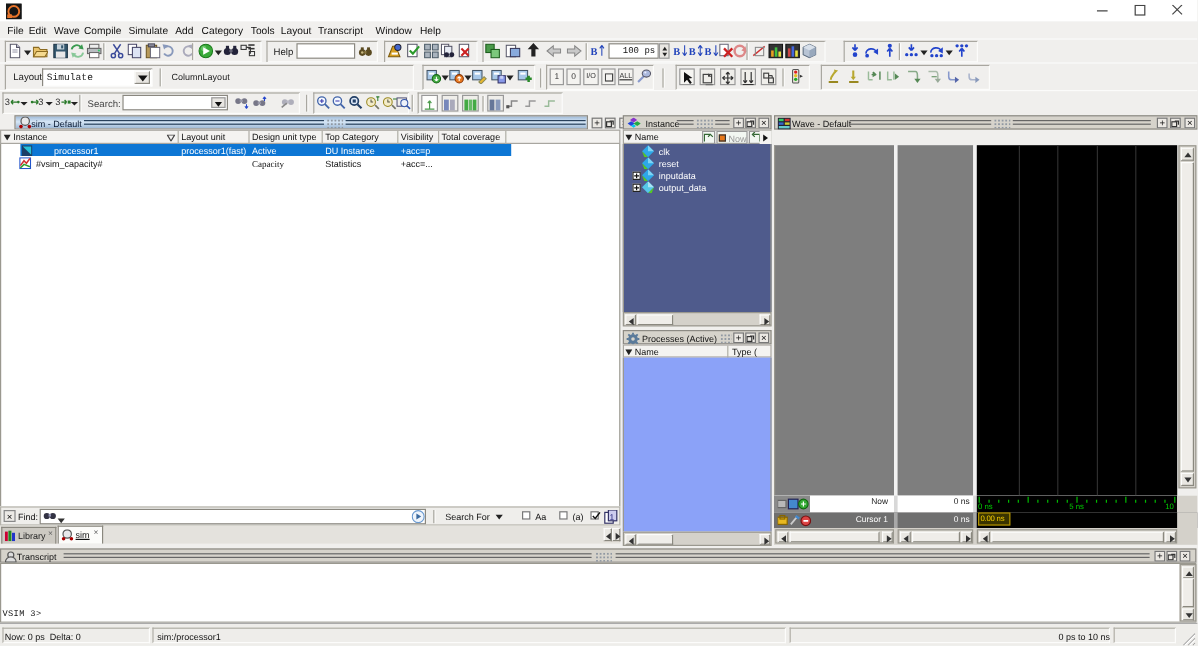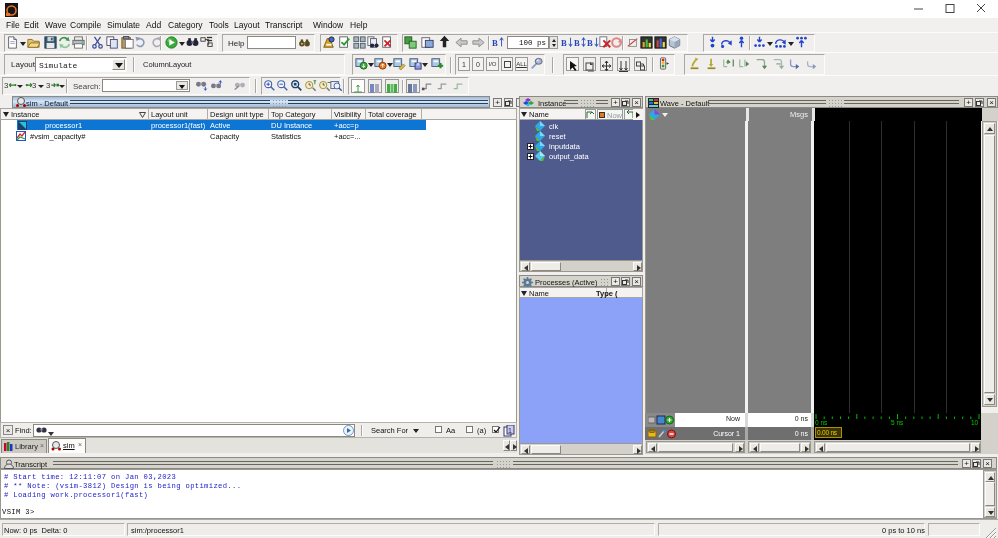--- a/index.html
+++ b/index.html
@@ -766,21 +766,21 @@
       <span class="abs" style="left:209px; top:1px; font-size:7.5px; color:#fff;">Active</span>
       <span class="abs" style="left:270px; top:1px; font-size:7.5px; color:#fff;">DU Instance</span>
       <span class="abs" style="left:333px; top:1px; font-size:7.5px; color:#fff;">+acc=p</span>
 
       <svg class="abs" style="left:15px; top:11px;" width="10" height="10">
           <rect x="0.5" y="0.5" width="9" height="9" fill="#fff" stroke="#2255cc"></rect>
           <path d="M1 7 L4 3 L6 5 L9 1" stroke="#d03030" stroke-width="1.3" fill="none"></path>
           <path d="M1 9 L4 6 L9 8" stroke="#30a030" stroke-width="1.3" fill="none"></path>
         </svg>
       <span class="abs" style="left:29px; top:12px; font-size:7.5px; color:#111;">#vsim_capacity#</span>
-      <span class="abs" style="left:209px; top:12px; font-size:7.5px; color:#111;">Capacity</span>
+      <span class="abs" style="left:209px; top:12px; font-size:7.5px; color:#111;font-family:Liberation Serif, serif;">Capacity</span>
       <span class="abs" style="left:270px; top:12px; font-size:7.5px; color:#111;">Statistics</span>
       <span class="abs" style="left:333px; top:12px; font-size:7.5px; color:#111;">+acc=...</span>
     </div>
 
     <div class="abs" style="left:0; top:327px; width:517px; height:16px; background:#efeeeb; border:1px solid #b5b3ab; font-size:7.5px; color:#111;">
       <div class="abs" style="left:2px;top:2px;width:10px;height:10px;border:1px solid #888;background:#eceae6;text-align:center;line-height:9px;font-size:8px;">×</div>
       <span class="abs" style="left:14px;top:3px;">Find:</span>
       <div class="abs" style="left:32px;top:1px;width:322px;height:13px;background:#fff;border:1px solid #8a8880;"></div>
       <svg class="abs" style="left:35px;top:3px" width="12" height="9">
           <circle cx="3" cy="4" r="2.6" fill="#334"></circle>
@@ -950,21 +950,21 @@
           </svg></div>
       <div class="pbtn" style="left:112px;">×</div>
     </div>
 
     <div class="abs" style="left:0; top:192px; width:124px; height:11px; background:#f4f3f1; border:1px solid #a8a6a0; font-size:7.5px; color:#111;">
       <svg class="abs" style="left:1px;top:3px" width="6" height="5">
           <polygon points="0,0 6,0 3,5" fill="#222"></polygon>
         </svg>
       <span class="abs" style="left:9px;top:1px;">Name</span>
       <div class="abs" style="left:86px;top:0;width:1px;height:11px;background:#b0aea6;"></div>
-      <span class="abs" style="left:76px;top:1px;font-weight:bold;">Type (</span>
+      <span class="abs" style="left:90px;top:1px;">Type (</span>
     </div>
 
     <div class="abs" style="left:0; top:203px; width:124px; height:145px; background:#8ba2f8; border-left:1px solid #9a988f; border-right:1px solid #9a988f;"></div>
 
     <div class="sb" style="left:0; top:348px; width:124px; height:12px;">
       <div class="sbbtn" style="left:1px;top:1px;width:9px;height:9px;">
           <div class="tri" style="left:2px;top:2px;border-top:3px solid transparent;border-bottom:3px solid transparent;border-right:4px solid #333;"></div>
         </div>
       <div class="sbthumb" style="left:11px;top:1px;width:30px;height:9px;"></div>
       <div class="sbbtn" style="left:113px;top:1px;width:9px;height:9px;">
@@ -989,33 +989,20 @@
       <div class="hgrip" style="left:182px;"></div>
       <div class="hline" style="left:198px; width:115px; border-color:#666;"></div>
       <div class="pbtn" style="left:318px;">+</div>
       <div class="pbtn" style="left:329px;"><svg width="7" height="7">
             <rect x="0.5" y="2.5" width="4" height="4" fill="none" stroke="#333"></rect>
             <path d="M3 2 h3 v3" fill="none" stroke="#333"></path>
           </svg></div>
       <div class="pbtn" style="left:341px;">×</div>
     </div>
 
-    <div class="abs" style="left:0; top:13px; width:353px; height:13px; background:#7e7e7e; border-left:1px solid #9a988f;">
-      <svg class="abs" style="left:3px;top:1px" width="11" height="11">
-          <polygon points="5.5,0 11,5.5 5.5,11 0,5.5" fill="#2da8e8"></polygon>
-          <polygon points="5.5,0 11,5.5 5.5,5.5" fill="#8844cc"></polygon>
-          <polygon points="0,5.5 5.5,11 2,11" fill="#55cc22"></polygon>
-        </svg>
-      <div class="darr" style="left:16px;top:5px;border-top-color:#eee;"></div>
-      <div class="abs" style="left:100px;top:0;width:3px;height:13px;background:#e8e8e8;"></div>
-      <span class="abs" style="right:190px;top:2px;font-size:7.5px;color:#f0f0f0;">Msgs</span>
-      <div class="abs" style="left:166px;top:0;width:3px;height:13px;background:#e8e8e8;"></div>
-      <div class="abs" style="left:169px;top:0;width:167px;height:13px;background:#000;"></div>
-      <div class="abs" style="left:336px;top:0;width:17px;height:13px;background:#d4d1ca;"></div>
-    </div>
 
     <div class="abs" style="left:0; top:26px; width:353px; height:292px;">
       <div class="abs" style="left:0;top:0;width:100px;height:292px;background:#7e7e7e;border-left:1px solid #9a988f;"></div>
       <div class="abs" style="left:100px;top:0;width:3px;height:292px;background:#f2f2f2;"></div>
       <div class="abs" style="left:103px;top:0;width:63px;height:292px;background:#7e7e7e;"></div>
       <div class="abs" style="left:166px;top:0;width:3px;height:292px;background:#f2f2f2;"></div>
       <div class="abs" style="left:169px;top:0;width:167px;height:292px;background:#000;">
         <div class="abs" style="left:35px;top:0;width:1px;height:292px;background:#2e2e2e;"></div>
         <div class="abs" style="left:67px;top:0;width:1px;height:292px;background:#2e2e2e;"></div>
         <div class="abs" style="left:100px;top:0;width:1px;height:292px;background:#2e2e2e;"></div>
@@ -1142,23 +1129,20 @@
     <div class="hgrip" style="left:495px;"></div>
     <div class="hline" style="left:512px; width:445px; border-color:#666;"></div>
     <div class="pbtn" style="left:961px;">+</div>
     <div class="pbtn" style="left:971px;"><svg width="7" height="7">
           <rect x="0.5" y="2.5" width="4" height="4" fill="none" stroke="#333"></rect>
           <path d="M3 2 h3 v3" fill="none" stroke="#333"></path>
         </svg></div>
     <div class="pbtn" style="left:982px;">×</div>
   </div>
   <div class="abs" style="left:0; top:13px; width:997px; height:50px; background:#fff; border:1px solid #9a988f;">
-    <div class="mono abs" style="left:3px; top:3px; font-size:7.2px; letter-spacing:0.34px; line-height:9px; color:#2222cc; white-space:pre;"># Start time: 12:11:07 on Jan 03,2023
-# ** Note: (vsim-3812) Design is being optimized...
-# Loading work.processor1(fast)</div>
     <div class="mono abs" style="left:1px; top:38px; font-size:7.2px; letter-spacing:0.34px; color:#111;">VSIM 3&gt;</div>
     <div class="sb" style="left:982px;top:0px;width:14px;height:48px;">
       <div class="sbbtn" style="left:1px;top:1px;width:10px;height:10px;">
           <div class="tri" style="left:2px;top:3px;border-left:3px solid transparent;border-right:3px solid transparent;border-bottom:4px solid #333;"></div>
         </div>
       <div class="sbthumb" style="left:1px;top:11px;width:10px;height:24px;"></div>
       <div class="sbbtn" style="left:1px;top:36px;width:10px;height:10px;">
           <div class="tri" style="left:2px;top:3px;border-left:3px solid transparent;border-right:3px solid transparent;border-top:4px solid #333;"></div>
         </div>
     </div>

